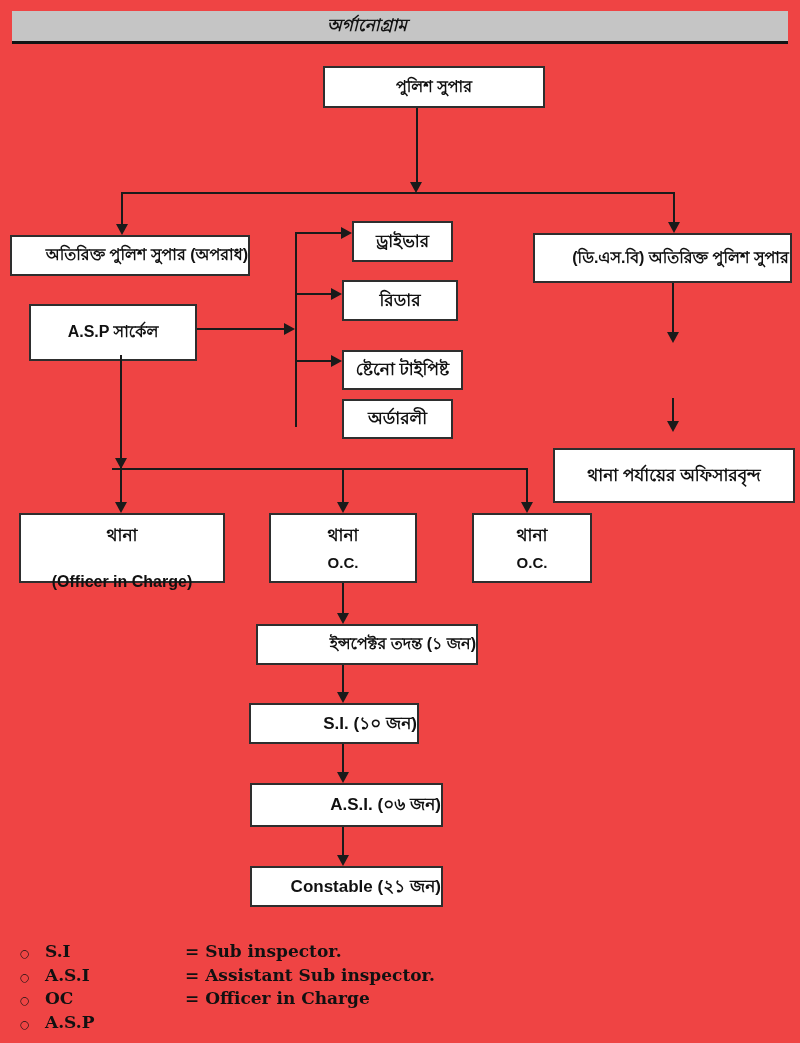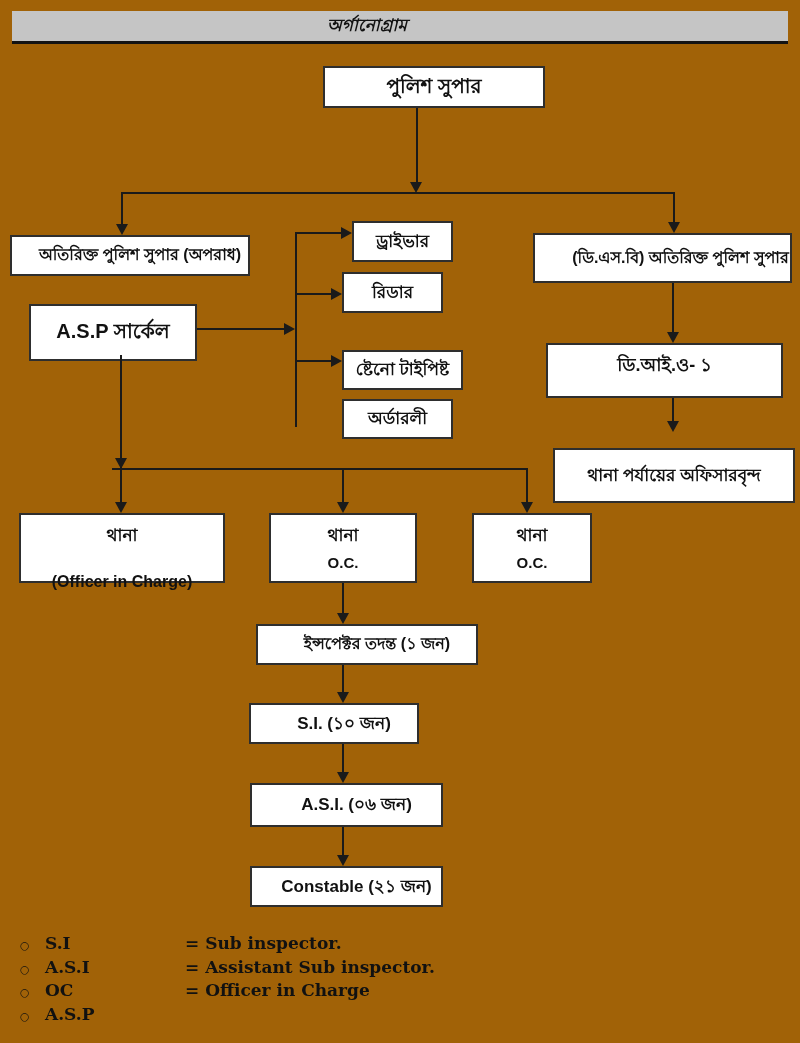--- a/index.html
+++ b/index.html
@@ -1,53 +1,53 @@
 <!DOCTYPE html>
 <html><head>
 <meta charset="utf-8">
 <style>
   html,body{margin:0;padding:0;background:#ffffff;}
   .canvas{
-    position:relative;width:800px;height:1043px;background:#a16207;overflow:hidden;
+    position:relative;width:800px;height:1043px;background:#ef4444;overflow:hidden;
     font-family:"Liberation Sans",sans-serif;color:#111;
   }
   .titlebar{
     position:absolute;left:12px;top:11px;width:776px;height:30px;
     background:#c5c5c5;border-bottom:3px solid #141414;
     display:flex;align-items:center;justify-content:center;
   }
   .titlebar .t{
     font-size:17px;font-weight:bold;font-style:italic;transform:translateX(-33px);
     white-space:nowrap;
   }
   .node{
     position:absolute;border:2px solid #2e2e2e;background:#fff;
     display:flex;align-items:center;justify-content:center;
     font-weight:bold;font-size:17px;white-space:nowrap;box-sizing:border-box;
   }
-  .node.leftalign{justify-content:center;padding-left:20px;}
+  .node.leftalign{justify-content:flex-end;padding-left:20px;}
   .node.topalign{align-items:flex-start;padding-top:6px;}
   .node.twoline{flex-direction:column;justify-content:space-between;padding:7px 0 10px 0;}
   .node .sub{font-size:15px;font-weight:bold;}
   .hline,.vline{position:absolute;background:#1a1a1a;}
   .hline{height:2px;}
   .vline{width:2px;}
   .arr-d{position:absolute;width:0;height:0;
     border-left:6px solid transparent;border-right:6px solid transparent;
     border-top:11px solid #1a1a1a;}
   .arr-r{position:absolute;width:0;height:0;
     border-top:6px solid transparent;border-bottom:6px solid transparent;
     border-left:11px solid #1a1a1a;}
   .legend-row{
     position:absolute;left:20px;display:flex;align-items:baseline;
     font-family:"DejaVu Serif",serif;font-weight:bold;font-size:17px;white-space:nowrap;
   }
   .legend-row .bullet{width:25px;font-size:11px;font-weight:normal;}
-  .legend-row .term{width:140px;}
-  .fs20{font-size:20px;text-align:center;}
+  .legend-row .term{width:140px;margin-top:8px;}
+  .fs20{font-size:16px;text-align:center;}
   .fs18{font-size:18px;}
   .fs16{font-size:16px;}
 </style>
 </head>
 <body>
 
 <div class="canvas">
 
   <div class="titlebar">
     <span class="t">অর্গানোগ্রাম</span>
@@ -79,38 +79,35 @@
   <div class="hline" style="left:297px;top:232px;width:44px;"></div>
   <div class="arr-r" style="left:341px;top:227px;"></div>
   <div class="hline" style="left:297px;top:293px;width:34px;"></div>
   <div class="arr-r" style="left:331px;top:288px;"></div>
   <div class="hline" style="left:297px;top:360px;width:34px;"></div>
   <div class="arr-r" style="left:331px;top:355px;"></div>
 
   <div class="node" style="left:352px;top:221px;width:101px;height:41px;">
     <span>ড্রাইভার</span>
   </div>
-  <div class="node" style="left:342px;top:272px;width:101px;height:41px;">
+  <div class="node" style="left:342px;top:280px;width:116px;height:41px;">
     <span>রিডার</span>
   </div>
   <div class="node" style="left:342px;top:350px;width:121px;height:40px;">
     <span>ষ্টেনো টাইপিষ্ট</span>
   </div>
   <div class="node" style="left:342px;top:399px;width:111px;height:40px;">
     <span>অর্ডারলী</span>
   </div>
 
   <div class="node fs16" style="left:533px;top:233px;width:259px;height:50px;padding-left:36px;">
     <span>(ডি.এস.বি) অতিরিক্ত পুলিশ সুপার</span>
   </div>
   <div class="vline" style="left:672px;top:283px;height:49px;"></div>
   <div class="arr-d" style="left:667px;top:332px;"></div>
-  <div class="node topalign fs18" style="left:546px;top:343px;width:237px;height:55px;">
-    <span>ডি.আই.ও- ১</span>
-  </div>
   <div class="vline" style="left:672px;top:398px;height:23px;"></div>
   <div class="arr-d" style="left:667px;top:421px;"></div>
   <div class="node" style="left:553px;top:432px;width:242px;height:55px;margin-top:16px;">
     <span>থানা পর্যায়ের অফিসারবৃন্দ</span>
   </div>
 
   <div class="vline" style="left:120px;top:355px;height:147px;"></div>
   <div class="arr-d" style="left:115px;top:458px;"></div>
   <div class="arr-d" style="left:115px;top:502px;"></div>
   <div class="hline" style="left:112px;top:468px;width:416px;"></div>

